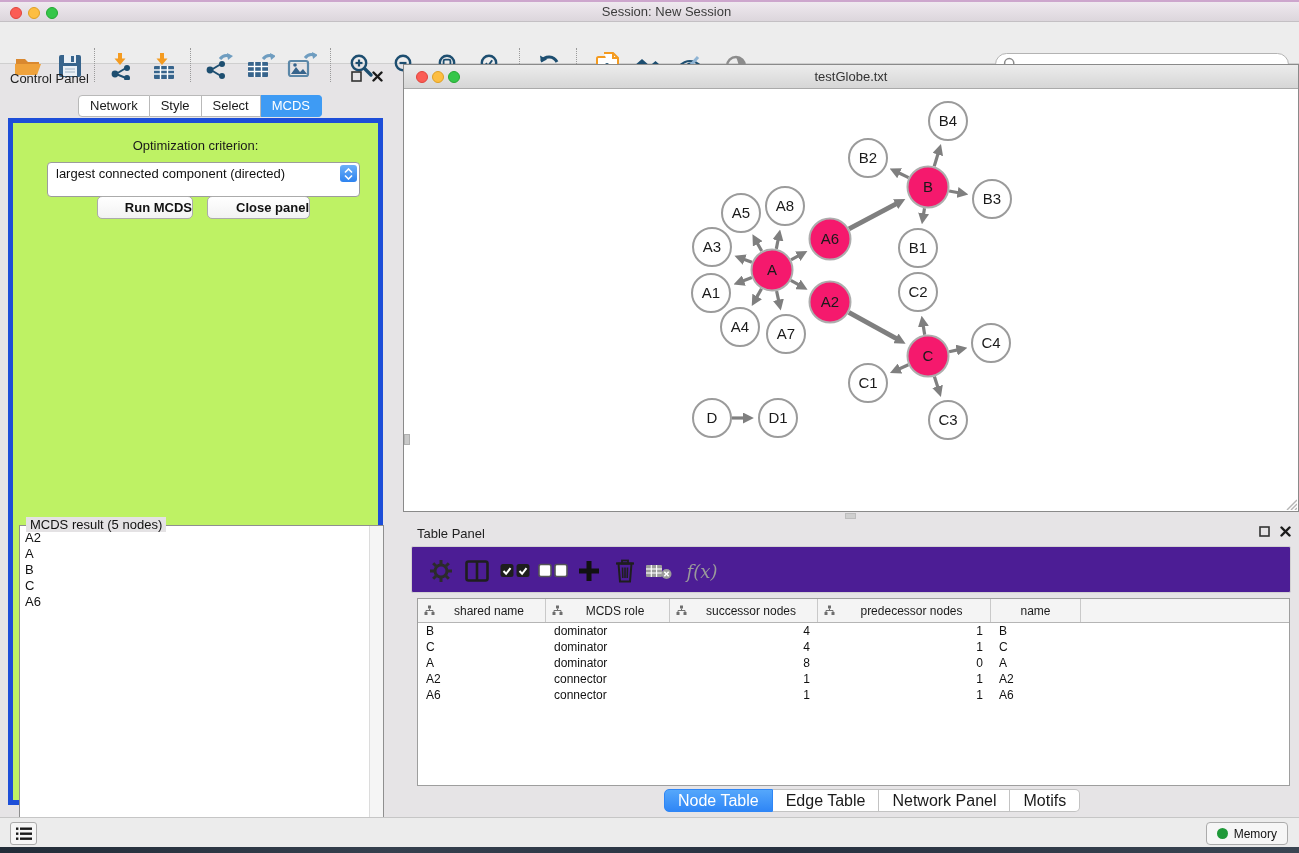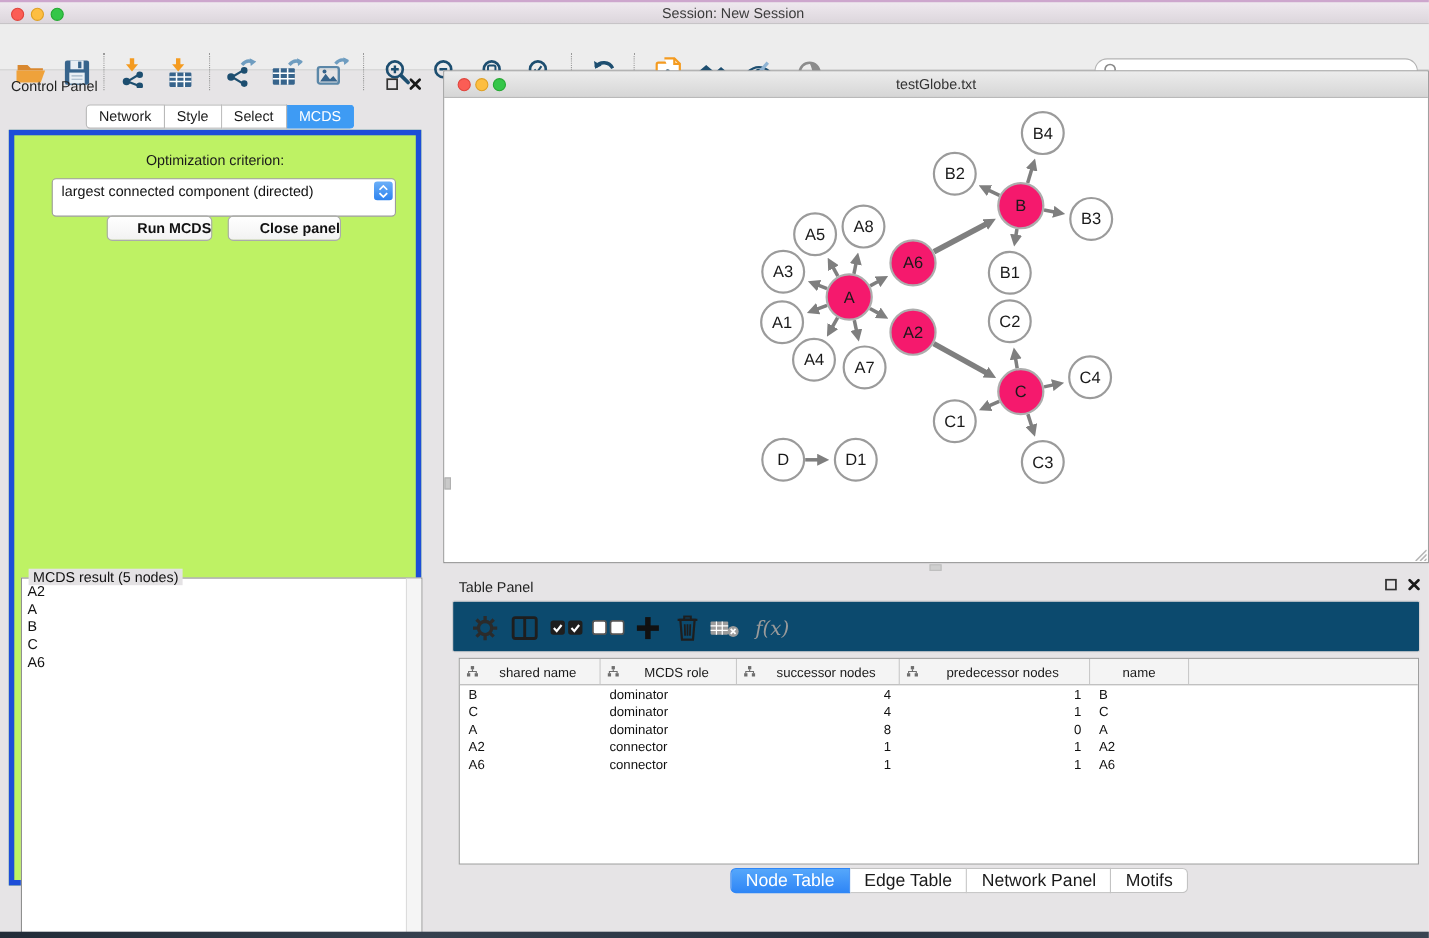--- a/index.html
+++ b/index.html
@@ -59,21 +59,21 @@
   .nw-canvas { position:absolute; left:0; top:24px; width:894px; height:422px; background:#fff; }
   .nw-left-grip { position:absolute; left:0px; top:369px; width:6px; height:11px; background:#c9c9c9; border:1px solid #b0b0b0; }
   .nw-resize-grip { position:absolute; right:1px; bottom:1px; }
 
   
   .split-grip { position:absolute; left:845px; top:513px; width:11px; height:6px; background:#cfcfcf; border:1px solid #bdbdbd; }
 
   
   .table-panel { position:absolute; left:403px; top:520px; width:896px; height:296px; }
   .tp-title { position:absolute; left:14px; top:6px; font-size:13px; color:#222; }
-  .tp-toolbar { position:absolute; left:8px; top:26px; width:880px; height:47px; background:#0c4a6e; border:1px solid #d2d0d2; border-radius:2px; }
+  .tp-toolbar { position:absolute; left:8px; top:26px; width:880px; height:47px; background:#4c1d95; border:1px solid #d2d0d2; border-radius:2px; }
   .ttbtn { position:absolute; top:9px; width:30px; height:30px; display:flex; align-items:center; justify-content:center; }
   .fx-label { font-family:"DejaVu Serif", serif; font-style:italic; font-size:18px; color:#9a9a9a; }
   .data-table { position:absolute; left:14px; top:78px; width:873px; height:188px; background:#fff; border:1px solid #9e9e9e; overflow:hidden; }
   .dt-header { display:grid; grid-template-columns:128px 124px 148px 173px 90px 1fr; height:24px;
     background:#f4f4f4; border-bottom:1px solid #b5b5b5; }
   .dt-hcell { display:flex; align-items:center; border-right:1px solid #c9c9c9; padding:0 6px; font-size:12px; color:#1a1a1a; overflow:hidden; }
   .dt-hcell:last-child { border-right:none; }
   .dt-hcell .hlabel { flex:1; text-align:center; white-space:nowrap; }
   .dt-hcell .hicon { margin-right:4px; flex:0 0 auto; display:flex; }
   .dt-row { display:grid; grid-template-columns:128px 124px 148px 173px 90px 1fr; height:16px; }
@@ -599,14 +599,32 @@
         </div>
     </div>
     <div class="tp-tabs">
       <span class="btab selected">Node Table</span>
       <span class="btab">Edge Table</span>
       <span class="btab">Network Panel</span>
       <span class="btab">Motifs</span>
     </div>
   </div>
 
+  <div class="statusbar">
+    <span class="sb-listbtn">
+      <svg width="16" height="14" viewBox="0 0 16 14">
+          <g fill="#1a1a1a">
+            <rect x="0" y="0.5" width="2.4" height="2.4"></rect>
+            <rect x="4" y="0.5" width="12" height="2.4"></rect>
+            <rect x="0" y="5.5" width="2.4" height="2.4"></rect>
+            <rect x="4" y="5.5" width="12" height="2.4"></rect>
+            <rect x="0" y="10.5" width="2.4" height="2.4"></rect>
+            <rect x="4" y="10.5" width="12" height="2.4"></rect>
+          </g>
+        </svg>
+    </span>
+    <span class="sb-memory">
+      <span class="mem-dot" id="mem-dot" style="background: rgb(31, 153, 57);"></span>
+      <span>Memory</span>
+    </span>
+  </div>
   <div class="desktop-strip"></div>
 </div>
 
 </body></html>

